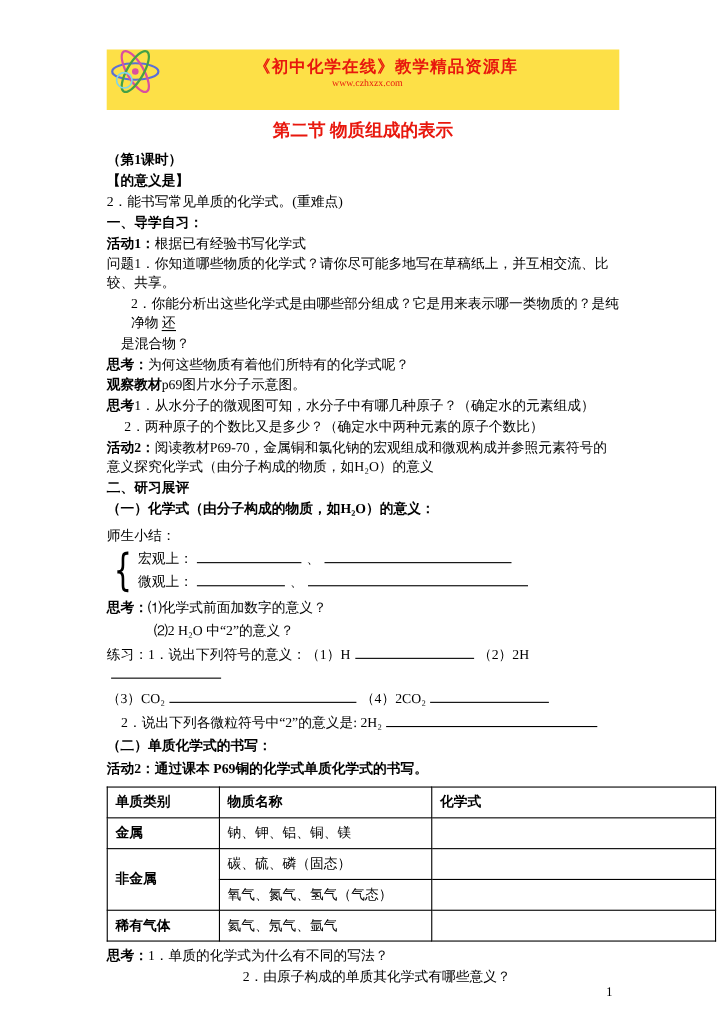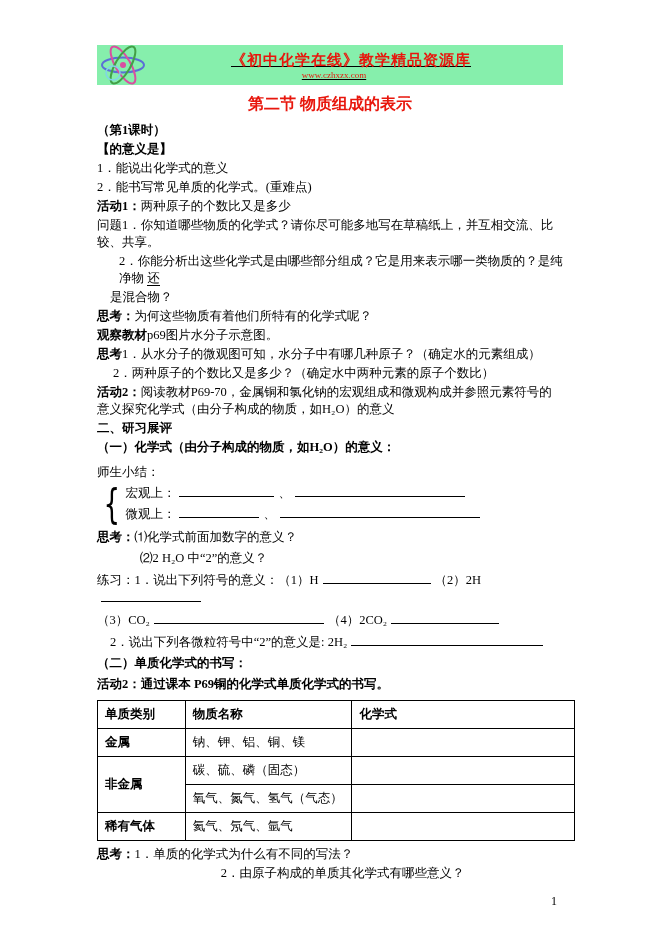--- a/index.html
+++ b/index.html
@@ -3,21 +3,21 @@
 <meta charset="utf-8">
 <style>
   * { margin:0; padding:0; box-sizing:border-box; }
   html,body { background:#888; }
   body { font-family:"Liberation Serif","DejaVu Serif",serif; color:#000; }
   .page {
     position:relative; width:661px; height:935px; background:#fff;
     padding:45px 98px 0 97px; overflow:hidden;
   }
   
-  .banner { position:relative; height:40px; background:#86efac;text-decoration:underline; }
+  .banner { position:relative; height:55px; background:#fde047; }
   .banner-title {
     text-align:center; color:#e8170d; font-weight:bold; font-size:15px;
     padding:6px 0 0 42px; letter-spacing:1px; white-space:nowrap;
   }
   .banner-url { text-align:center; color:#e8170d; font-size:9px; padding-left:8px; }
   .logo { position:absolute; left:2px; top:0; width:48px; height:40px; }
   
   .doc-title { text-align:center; color:#e8170d; font-size:16px; font-weight:bold; margin:9px 0 7px; }
   
   .bodytext { font-size:12.5px; }
@@ -31,21 +31,21 @@
   .mt8 { margin-top:8px !important; }
   b { font-weight:bold;text-align:center; }
   .u { border-bottom:1px solid #000; }
   .blank { display:inline-block; border-bottom:1px solid #000; height:13px; vertical-align:baseline; margin:0 4px; }
   
   .brace-wrap { display:flex; align-items:center; margin:2px 0 2px 2px; }
   .brace { font-family:"DejaVu Sans",sans-serif; font-size:40px; font-weight:400;
            line-height:42px; transform:scaleX(.65); margin-right:1px; }
   .brace-lines p { line-height:21px; margin:0; }
   
-  table.subst { border-collapse:collapse; width:478px; margin:7px 0 5px; font-size:12.5px; }
+  table.subst { border-collapse:collapse; width:554px; margin:7px 0 5px; font-size:12.5px; }
   table.subst th, table.subst td { border:1px solid #000; padding:5px 7px; text-align:left; vertical-align:middle; }
   table.subst th { font-weight:bold; }
   td.cat { font-weight:bold;margin-left:48px; }
   
   .pagenum { position:absolute; right:104px; bottom:26px; font-size:12px; }
 </style>
 </head>
 <body>
 
 <div class="page">
@@ -65,23 +65,23 @@
     <div class="banner-title">《初中化学在线》教学精品资源库</div>
     <div class="banner-url">www.czhxzx.com</div>
   </div>
 
   <div class="doc-title">第二节 物质组成的表示</div>
 
   <div class="bodytext">
 
     <p><b>（第1课时）</b></p>
     <p><b>【的意义是】</b></p>
-    <p><span>1．能说出化学式的意义</span></p>
     <p><span>2．能书写常见单质的化学式。(重难点)</span></p>
-    <p><b>活动1：</b><span>两种原子的个数比又是多少</span></p>
+    <p><b>一、导学自习：</b></p>
+    <p><b>活动1：</b><span>根据已有经验书写化学式</span></p>
     <p><span>问题1．你知道哪些物质的化学式？请你尽可能多地写在草稿纸上，并互相交流、比较、共享。</span></p>
     <p class="ind2"><span>2．你能分析出这些化学式是由哪些部分组成？它是用来表示哪一类物质的？是纯净物</span> <span class="u">还</span></p>
     <p class="ind1"><span>是混合物？</span></p>
     <p><b>思考：</b><span>为何这些物质有着他们所特有的化学式呢？</span></p>
     <p><b>观察教材</b><span>p69图片水分子示意图。</span></p>
     <p><b>思考</b><span>1．从水分子的微观图可知，水分子中有哪几种原子？（确定水的元素组成）</span></p>
     <p class="ind15"><span>2．两种原子的个数比又是多少？（确定水中两种元素的原子个数比）</span></p>
     <p><b>活动2：</b><span>阅读教材P69-70，金属铜和氯化钠的宏观组成和微观构成并参照元素符号的意义探究化学式（由分子构成的物质，如H₂O）的意义</span></p>
     <p><b>二、研习展评</b></p>
     <p><b>（一）化学式（由分子构成的物质，如H₂O）的意义：</b></p>

